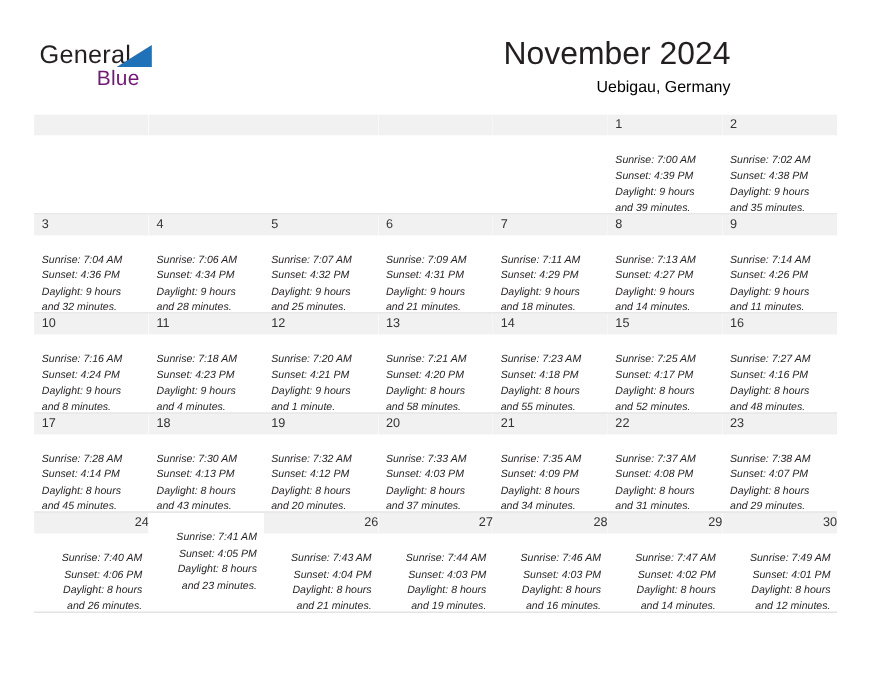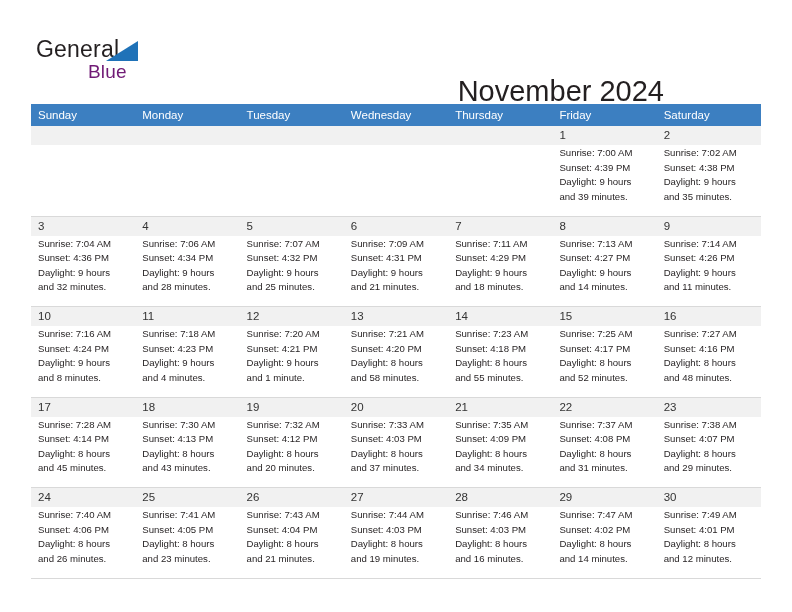--- a/index.html
+++ b/index.html
@@ -66,21 +66,20 @@
     color: #701a75;
     letter-spacing: 0.2px;
     line-height: 26px;
   }
 
   .title-block {
     position: absolute;
     right: 36px;
     top: 32px;
     text-align: right;
-    margin-top: 42px;
   }
   .cal-title {
     font-size: 29px;
     font-weight: normal;
     color: #231f20;
     line-height: 34px;
     white-space: nowrap;
   }
   .cal-subtitle {
     font-size: 14.5px;
@@ -114,20 +113,21 @@
     overflow: hidden;
   }
 
   .week-row {
     display: flex;
     height: 89.5px;
     border-bottom: 1px solid #d9d9d9;
   }
   .week-row.last {
     border-bottom: 1px solid #d9d9d9;
+    text-align: right;
   }
 
   .day-cell {
     flex: 1 1 0;
     box-sizing: border-box;
     position: relative;
     overflow: hidden;
   }
   .daynum-bar {
     height: 19px;
@@ -137,21 +137,22 @@
     background: #f1f1f1;
   }
   .daynum {
     font-size: 11.5px;
     color: #333333;
     padding-left: 7px;
     line-height: 19px;
     display: block;
   }
   .day-lines {
-    padding: 1px 6px 0 7px;
+    padding: 16px 6px 0 7px;
+    font-style: italic;
   }
   .day-line {
     font-size: 9.6px;
     color: #231f20;
     line-height: 14.6px;
     white-space: nowrap;
   }
 </style>
 </head>
 <body>
@@ -167,29 +168,20 @@
     </div>
 
     <div class="title-block">
       <div class="cal-title">November 2024</div>
       <div class="cal-subtitle">Uebigau, Germany</div>
     </div>
 
   </div>
 
   <div class="calendar">
-    <div class="weekday-row" id="weekday-row">
-        <div class="weekday">Sunday</div>
-        <div class="weekday">Monday</div>
-        <div class="weekday">Tuesday</div>
-        <div class="weekday">Wednesday</div>
-        <div class="weekday">Thursday</div>
-        <div class="weekday">Friday</div>
-        <div class="weekday">Saturday</div>
-      </div>
     <div id="weeks-container">
         <div class="week-row">
           <div class="day-cell filled">
             <div class="daynum-bar">
               <span class="daynum"></span>
             </div>
             <div class="day-lines"></div>
           </div>
           <div class="day-cell filled">
             <div class="daynum-bar">
@@ -481,23 +473,20 @@
               <span class="daynum">24</span>
             </div>
             <div class="day-lines">
               <div class="day-line">Sunrise: 7:40 AM</div>
               <div class="day-line">Sunset: 4:06 PM</div>
               <div class="day-line">Daylight: 8 hours</div>
               <div class="day-line">and 26 minutes.</div>
             </div>
           </div>
           <div class="day-cell filled">
-            <div class="daynum-bar">
-              <span class="daynum">25</span>
-            </div>
             <div class="day-lines">
               <div class="day-line">Sunrise: 7:41 AM</div>
               <div class="day-line">Sunset: 4:05 PM</div>
               <div class="day-line">Daylight: 8 hours</div>
               <div class="day-line">and 23 minutes.</div>
             </div>
           </div>
           <div class="day-cell filled">
             <div class="daynum-bar">
               <span class="daynum">26</span>

